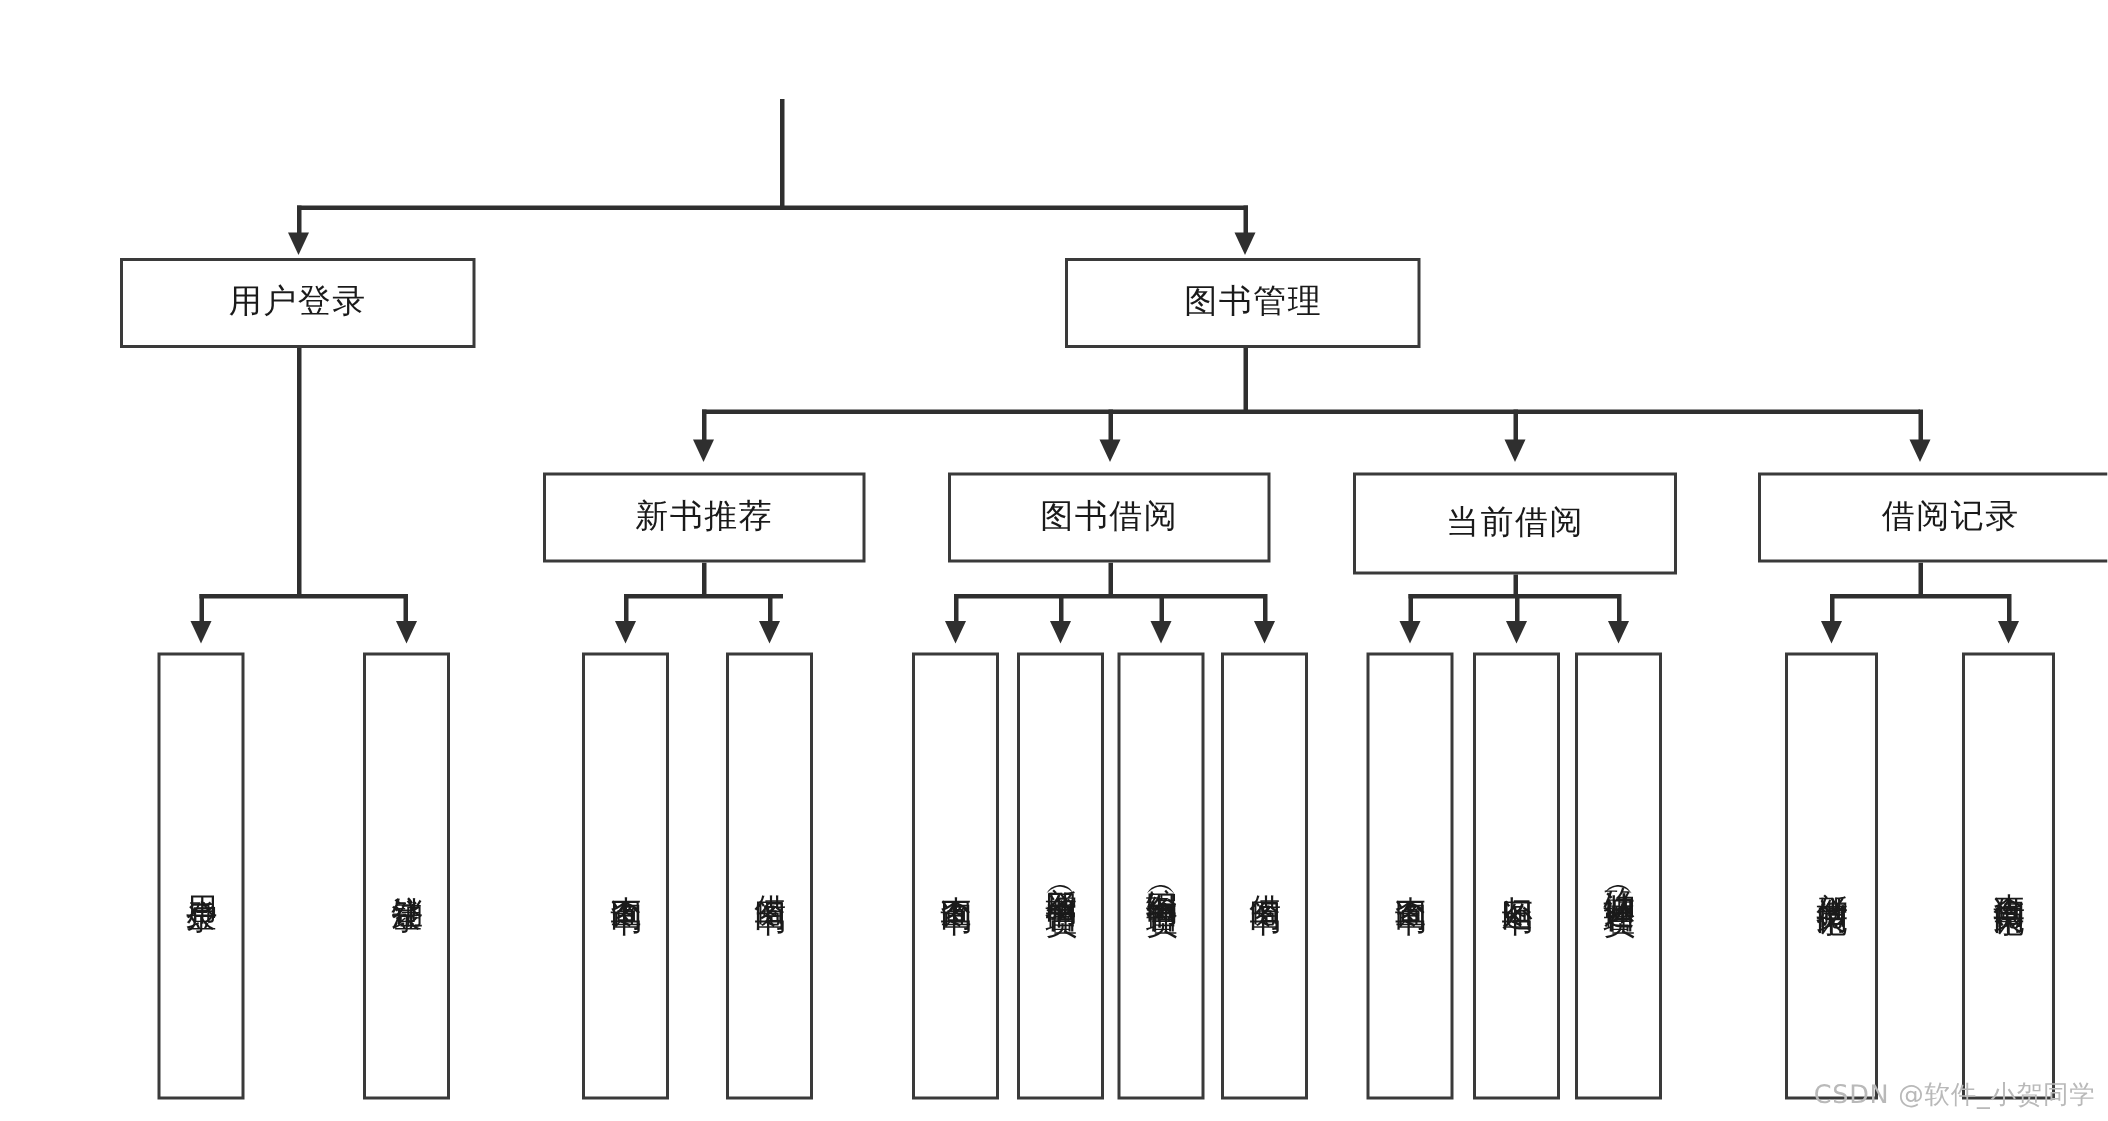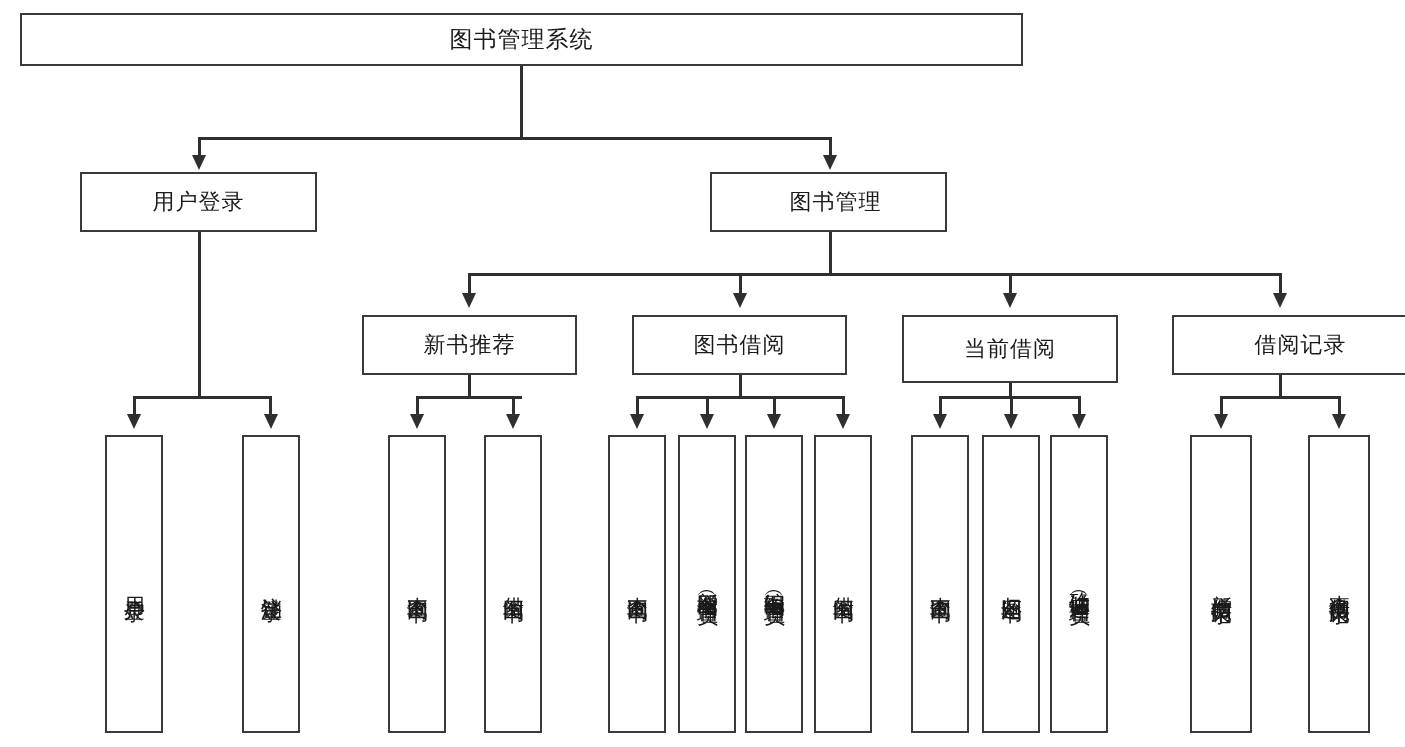--- a/index.html
+++ b/index.html
@@ -137,23 +137,20 @@
   <div class="arrow" style="left:1004px; top:414px;"></div>
   <div class="arrow" style="left:1072px; top:414px;"></div>
 
   <div class="vline" style="left:1279px; top:375px; height:22px;"></div>
   <div class="hline" style="left:1220px; top:396px; width:120px;"></div>
   <div class="vline" style="left:1220px; top:396px; height:20px;"></div>
   <div class="vline" style="left:1338px; top:396px; height:20px;"></div>
   <div class="arrow" style="left:1214px; top:414px;"></div>
   <div class="arrow" style="left:1332px; top:414px;"></div>
 
-  <div class="node root" style="left:20px; top:13px; width:1003px; height:53px;">
-    <span class="label">图书管理系统</span>
-  </div>
 
   <div class="node" style="left:80px; top:172px; width:237px; height:60px;">
     <span class="label">用户登录</span>
   </div>
 
   <div class="node" style="left:710px; top:172px; width:237px; height:60px;padding-left:14px;">
     <span class="label">图书管理</span>
   </div>
 
   <div class="node" style="left:362px; top:315px; width:215px; height:60px;">
@@ -217,14 +214,15 @@
   </div>
 
   <div class="node leaf" style="left:1190px; top:435px; width:62px; height:298px;">
     <span class="label">新增借阅记录</span>
   </div>
 
   <div class="node leaf" style="left:1308px; top:435px; width:62px; height:298px;">
     <span class="label">查询借阅记录</span>
   </div>
 
+  <div class="watermark">CSDN @软件_小贺同学</div>
 
 </div>
 
 </body></html>

